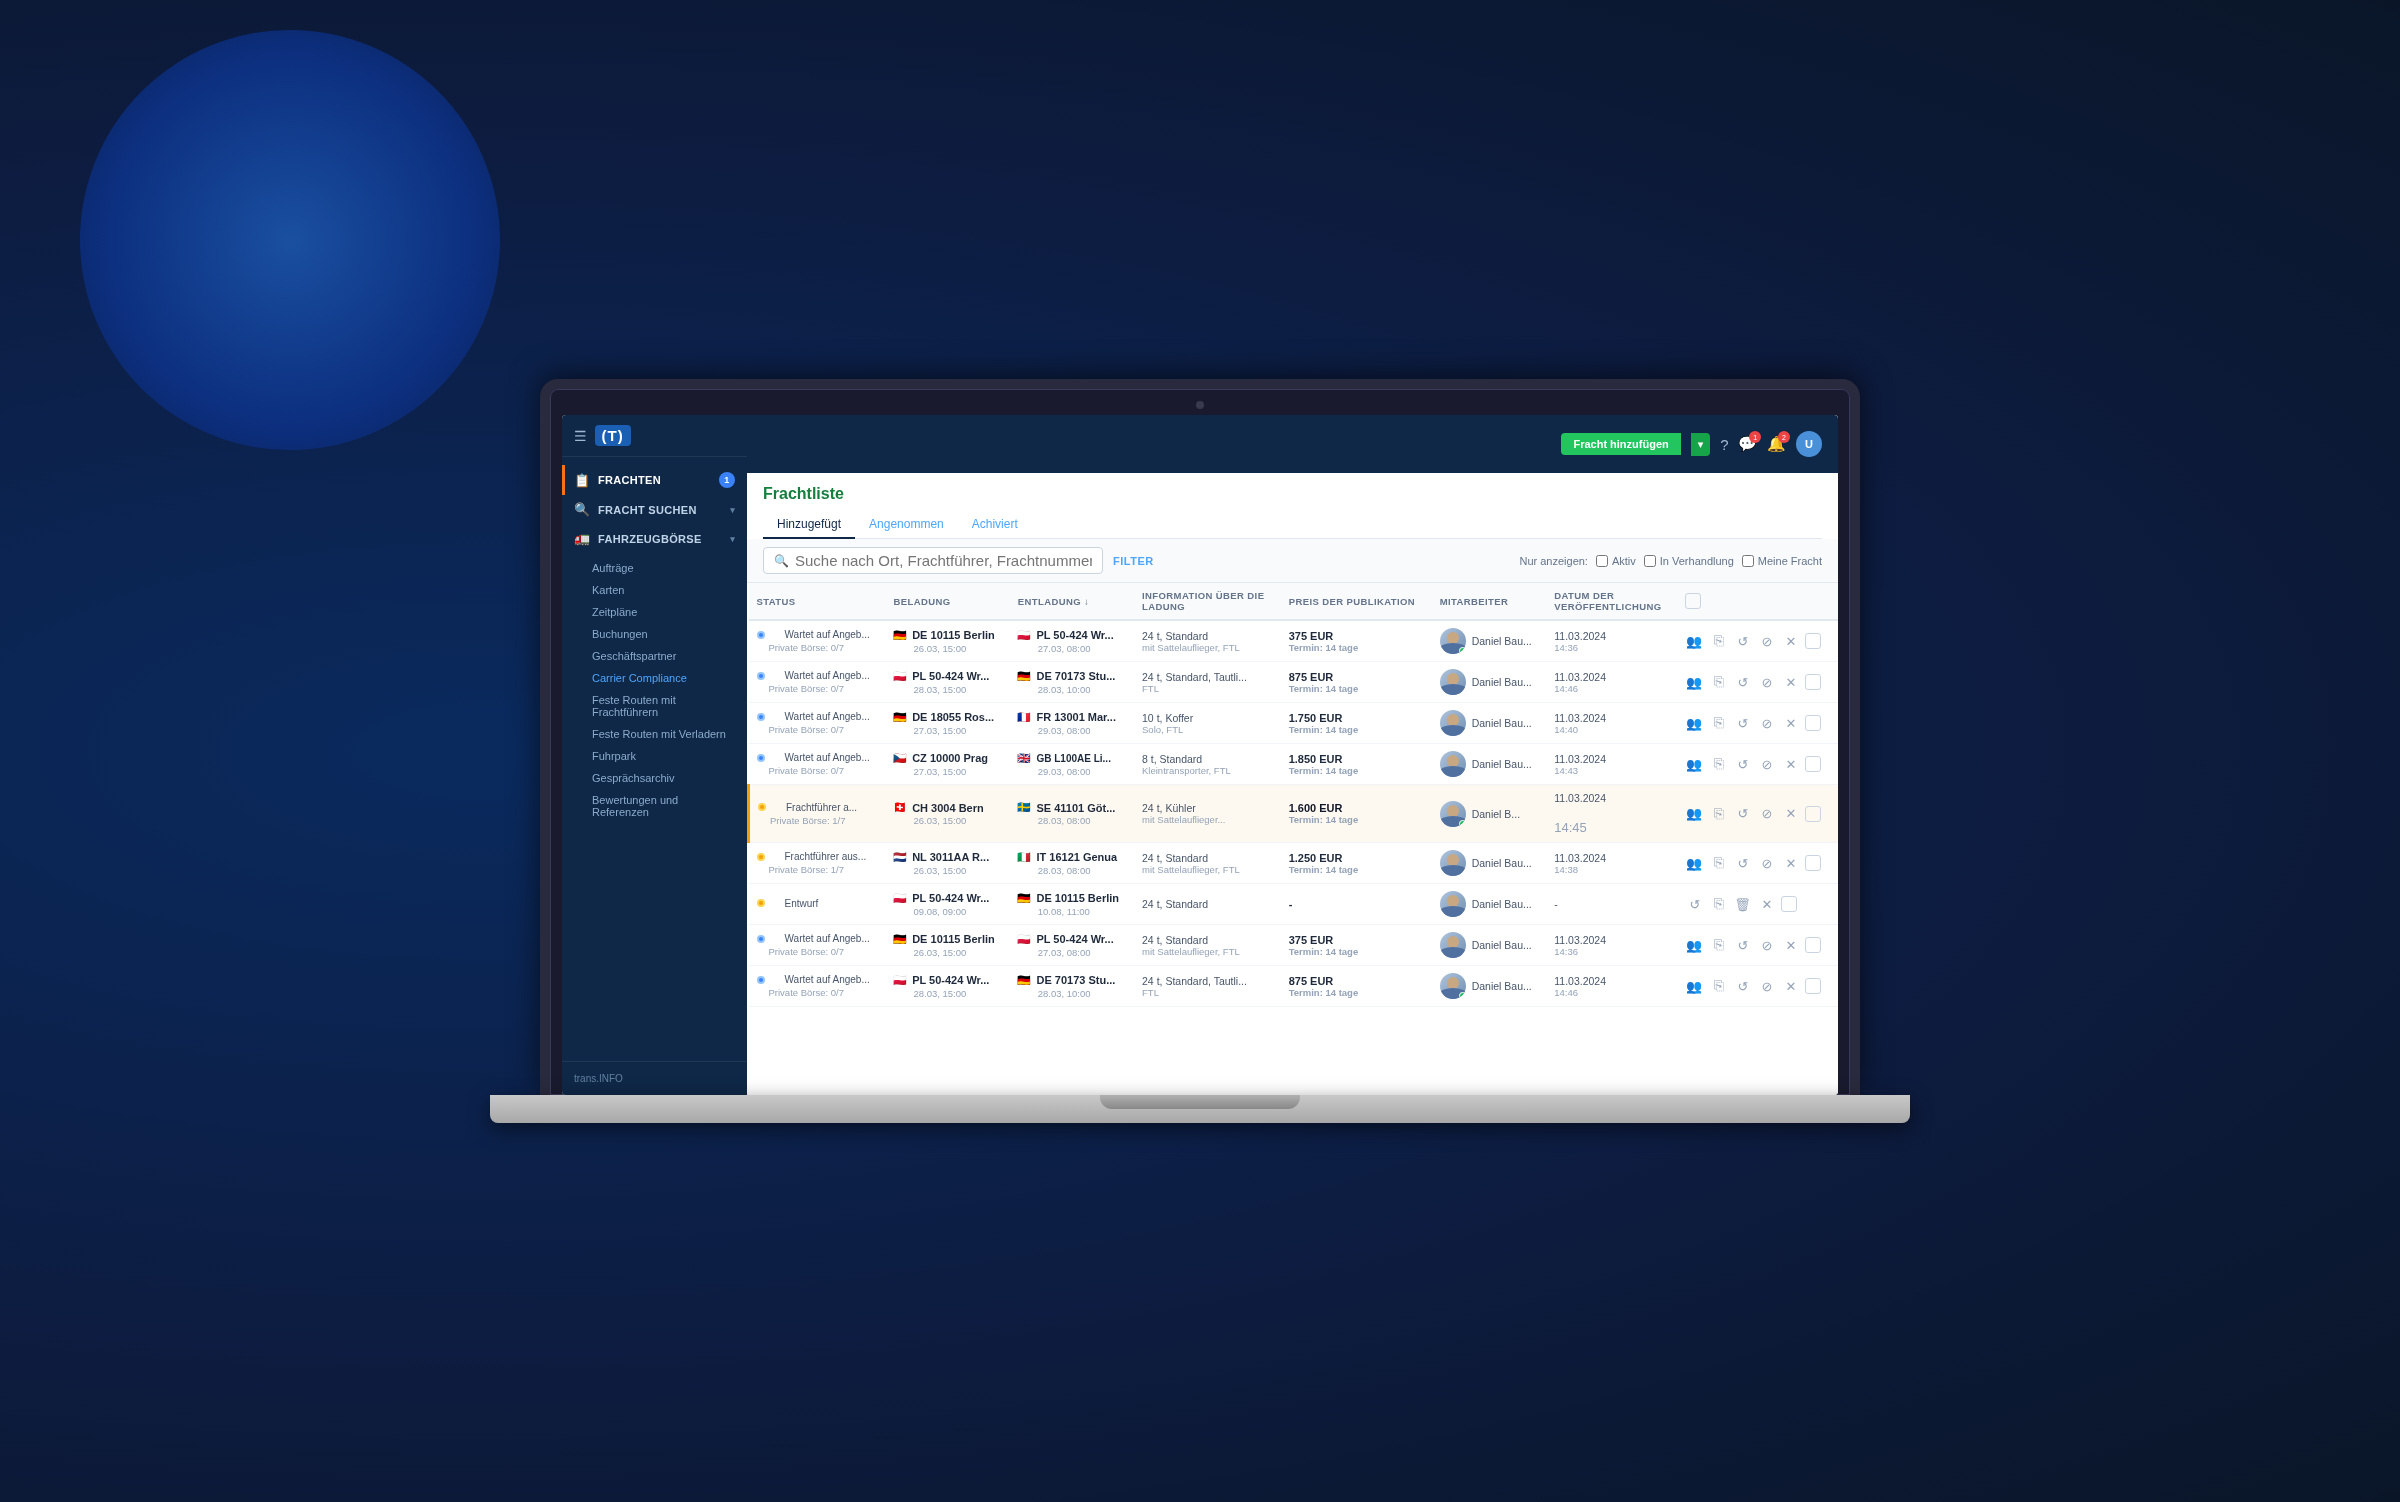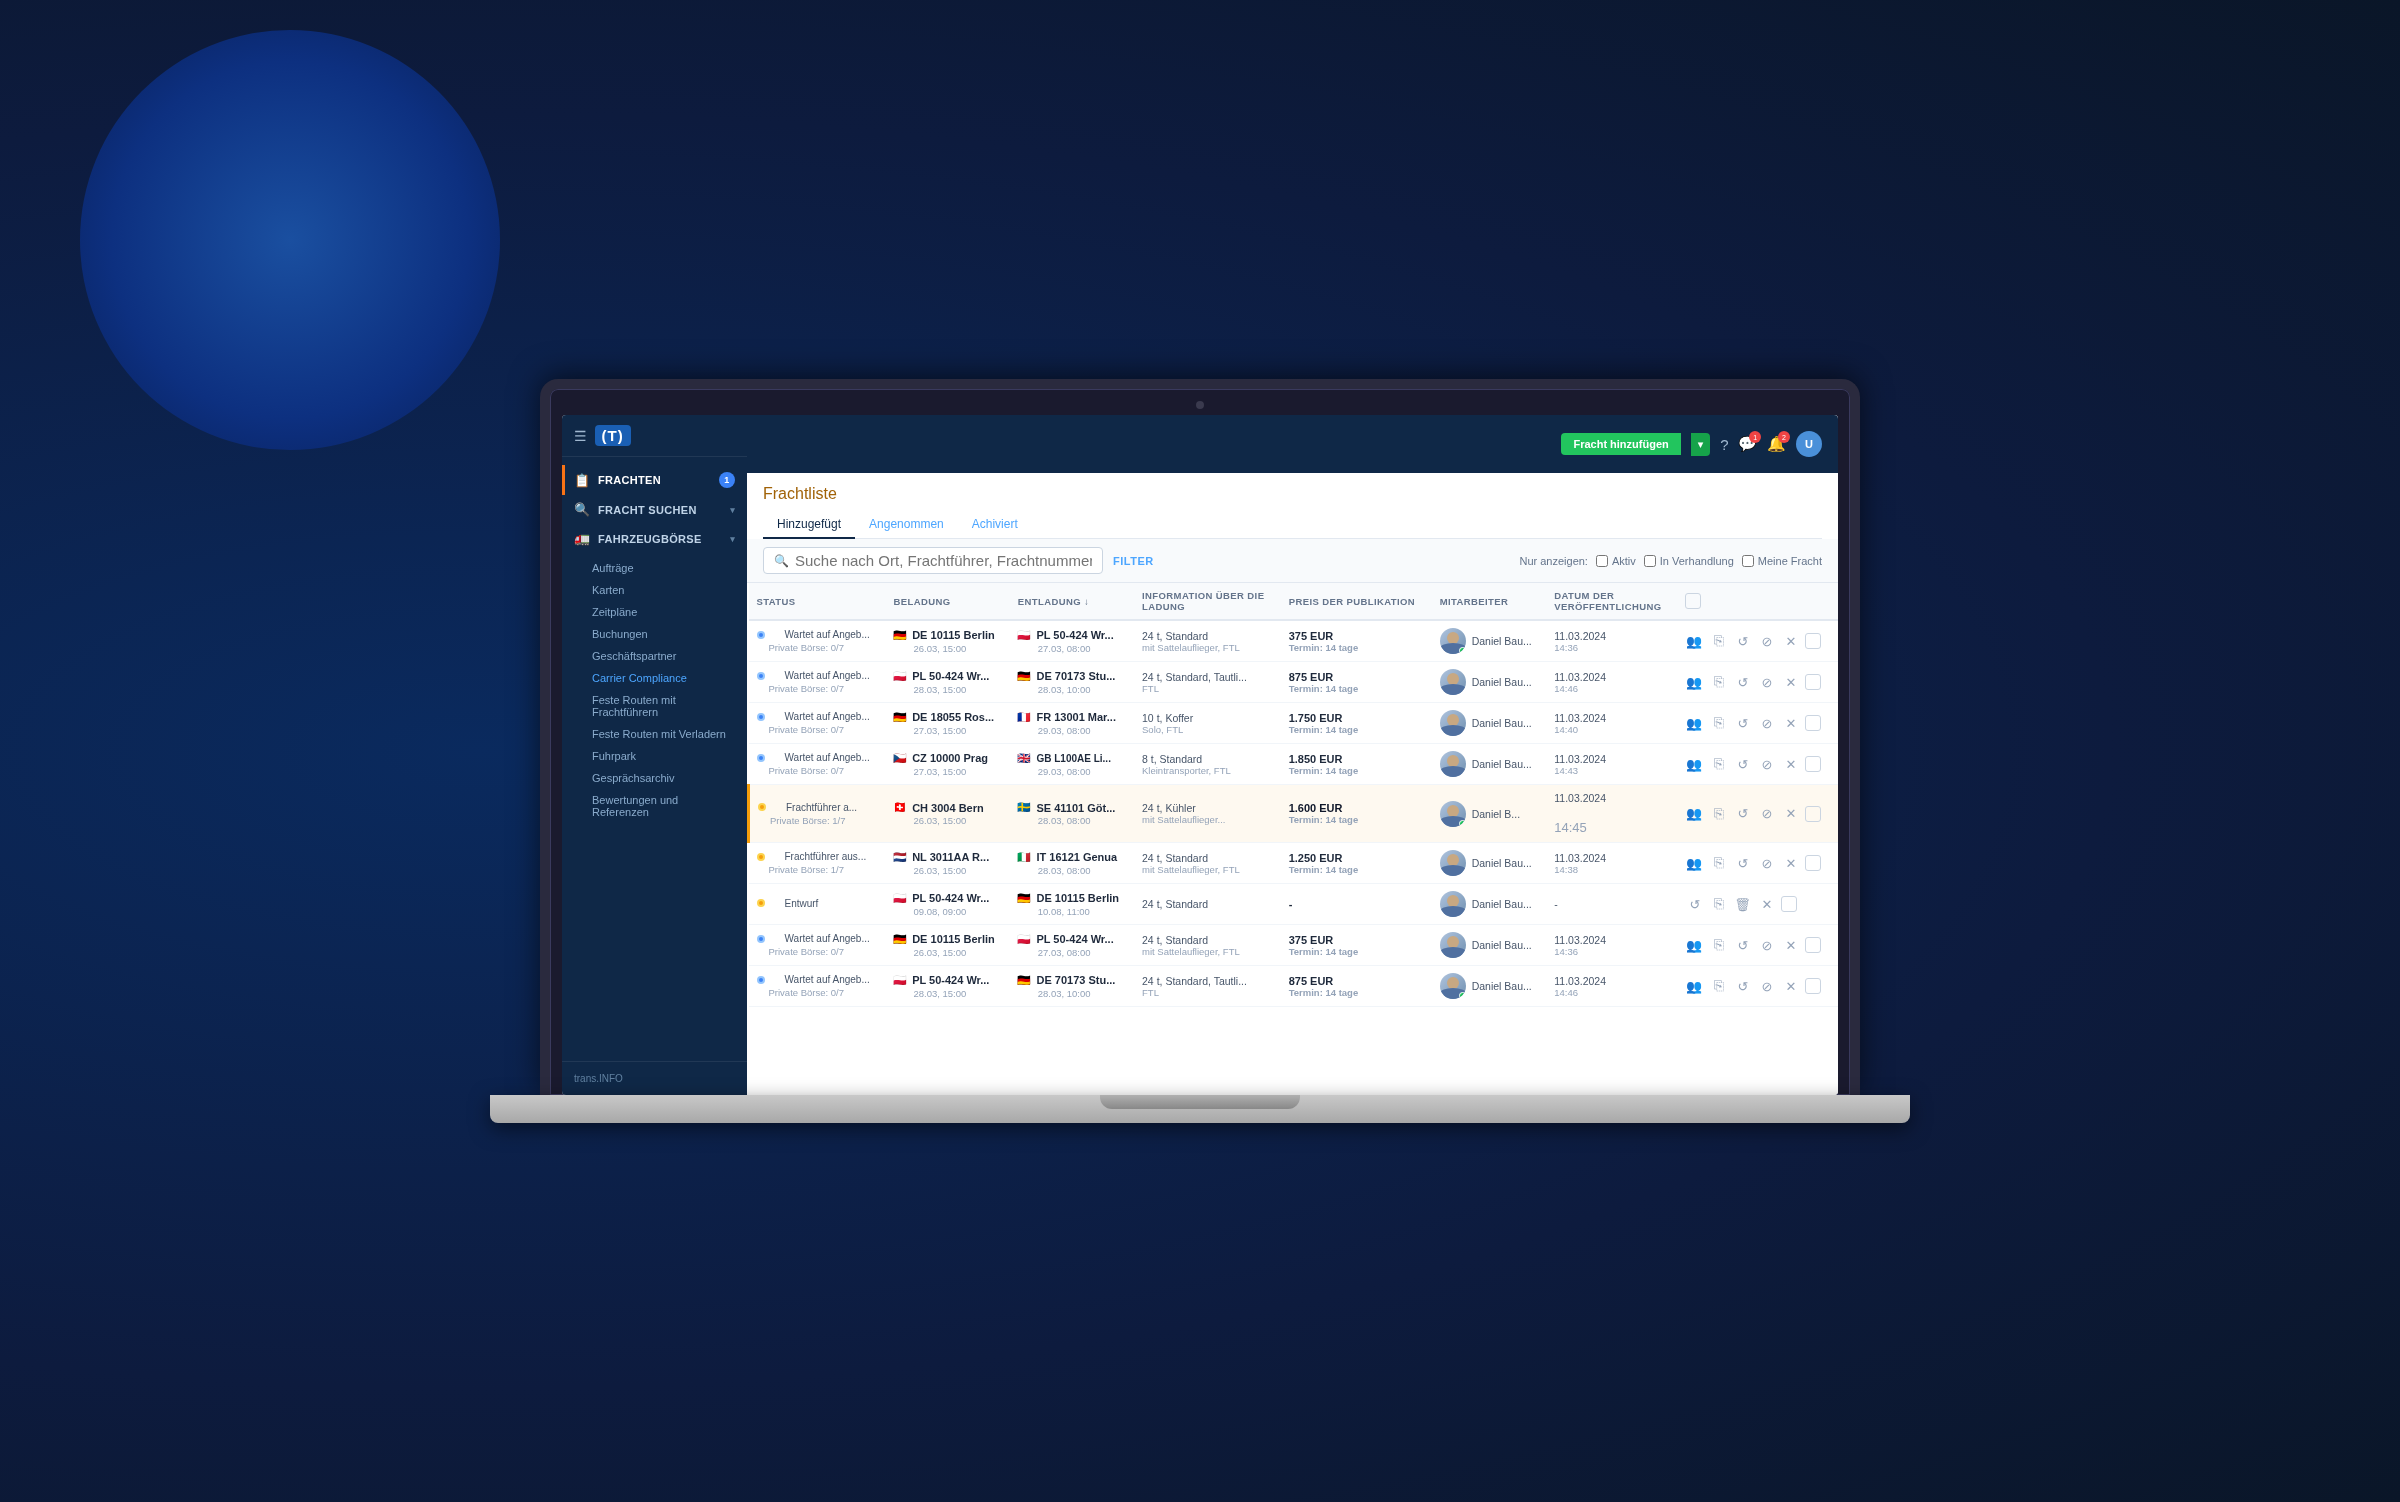--- a/index.html
+++ b/index.html
@@ -262,22 +262,22 @@
       margin: 0;
     }
     .content-area::-webkit-scrollbar { width: 4px; }
     .content-area::-webkit-scrollbar-thumb { background: #cbd5e1; border-radius: 2px; }
     .frachtliste-header {
       padding: 12px 16px 0 16px;
       background: white;
     }
     .frachtliste-title {
       font-size: 16px;
-      font-weight: 400;
-      color: #a16207;
+      font-weight: 700;
+      color: #15803d;
       margin-bottom: 8px;
     }
     .tabs {
       display: flex;
       gap: 0;
       border-bottom: 1px solid #e2e8f0;
     }
     .tab {
       padding: 6px 14px;
       font-size: 12px;

